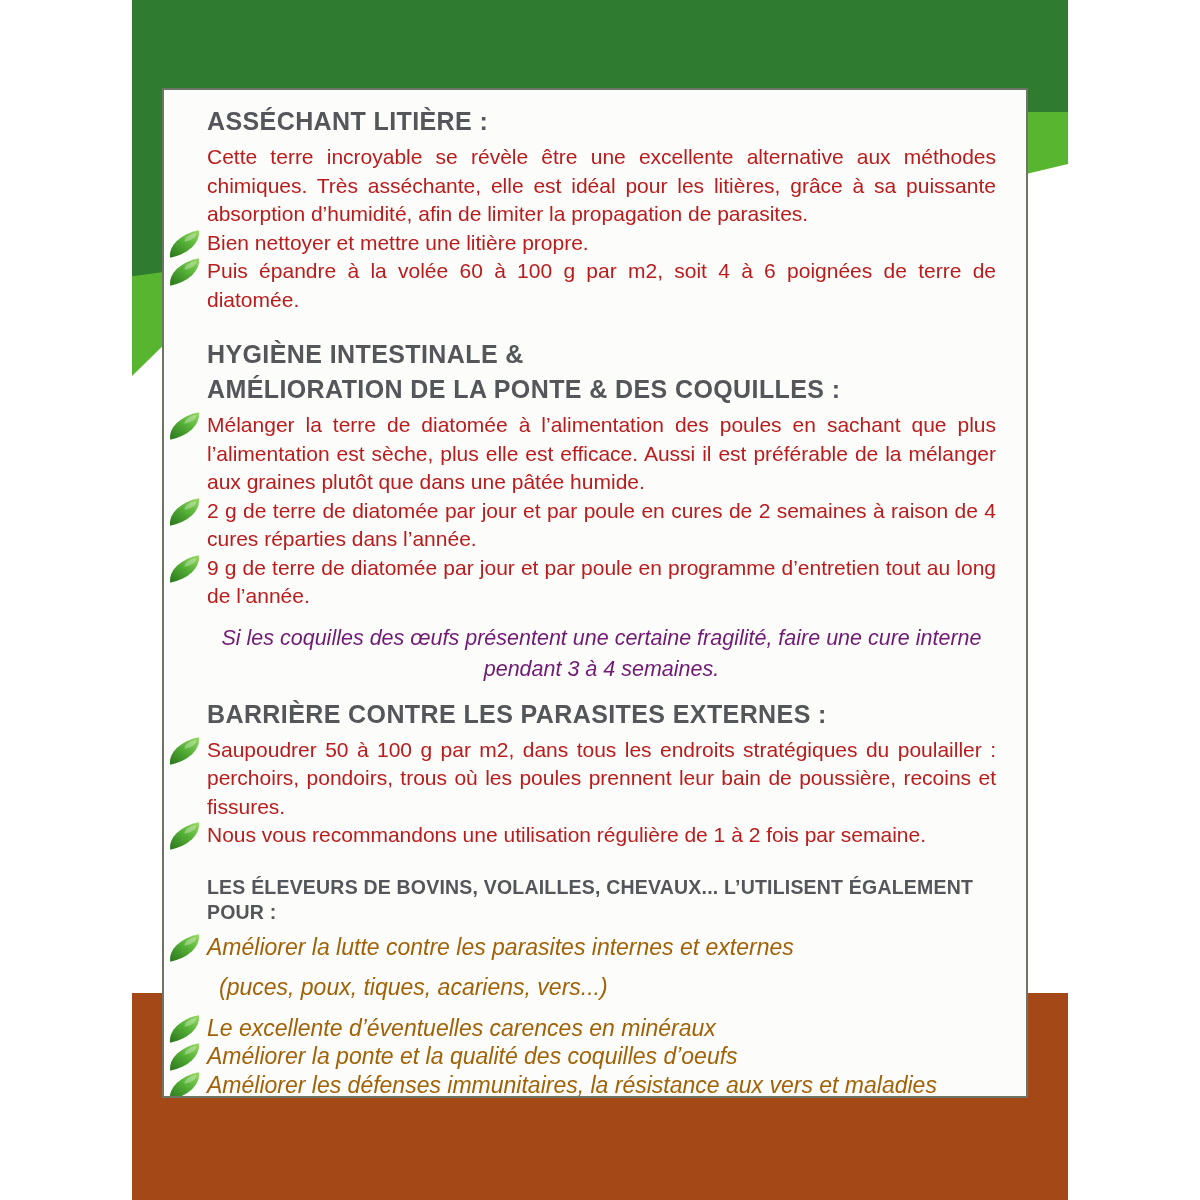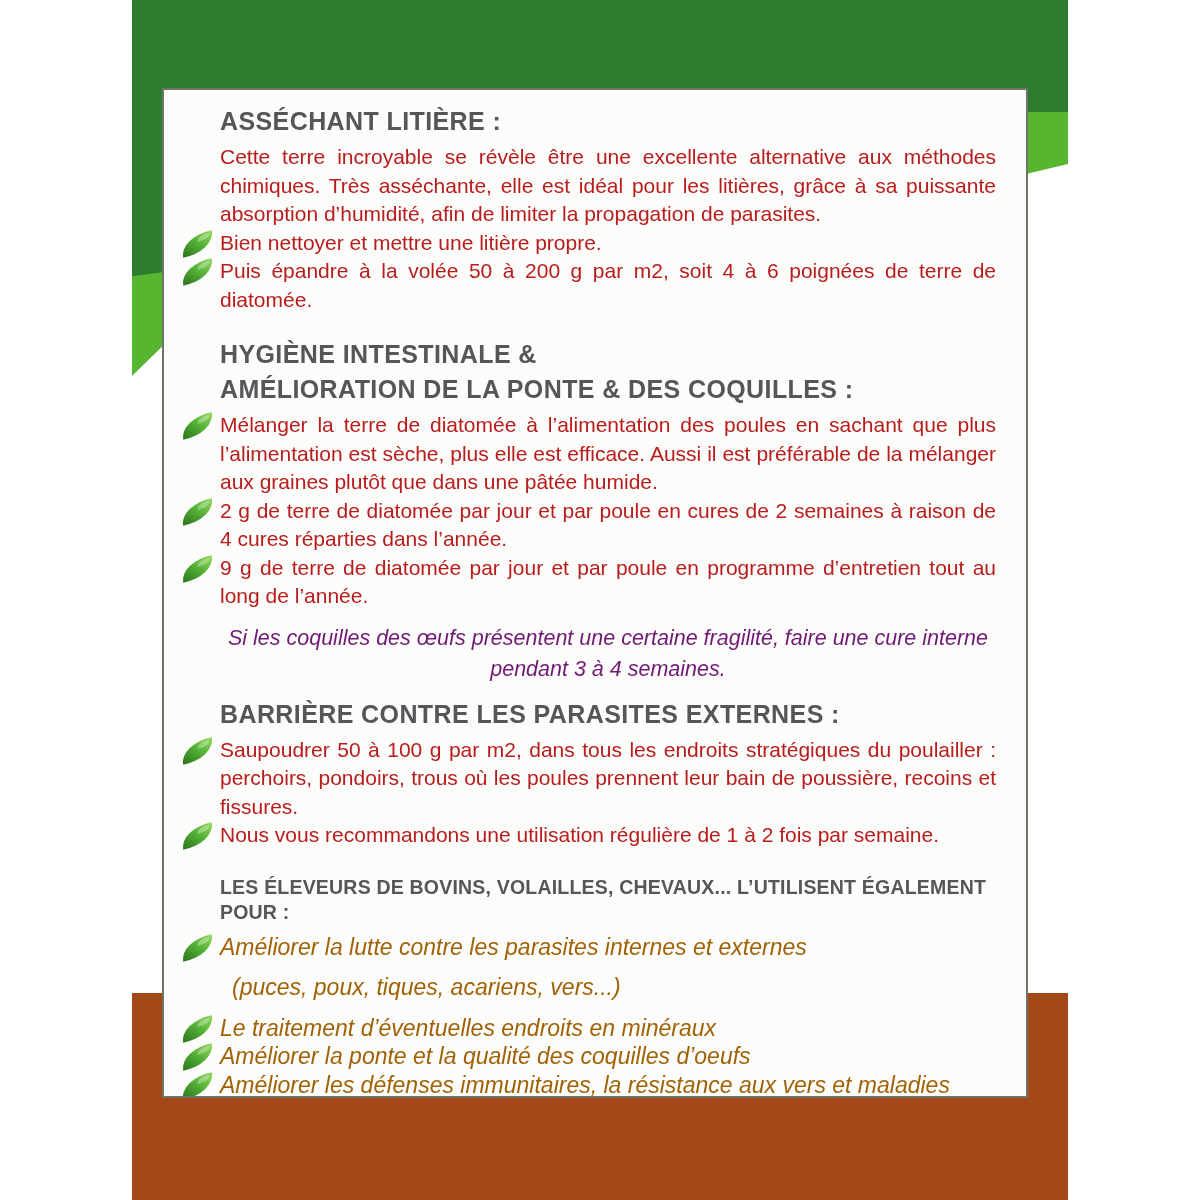--- a/index.html
+++ b/index.html
@@ -14,21 +14,21 @@
                  clip-path:polygon(0 0,100% 0,100% 84%,0 100%); }
   .stripe-dark { position:absolute; left:132px; top:0;     width:32px;  height:280px; background:#2f7c31; }
   .stripe-light{ position:absolute; left:132px; top:272px; width:32px;  height:104px; background:#57b52f;
                  clip-path:polygon(0 4%,100% 0,100% 70%,0 100%); }
   .band-bottom { position:absolute; left:132px; top:993px; width:936px; height:207px; background:#a54818; }
 
   
   .card {
     position:absolute; left:162px; top:88px; width:866px; height:1010px;
     background:#fcfcfa; border:2px solid #6e7566; box-sizing:border-box;
-    padding:16px 30px 0 56px; overflow:hidden;
+    padding:16px 30px 0 43px; overflow:hidden;
   }
 
   .h-main  { font-size:25px; font-weight:bold; color:#54565a; letter-spacing:.4px;
              margin:0 0 6px 0; line-height:31px; }
   .h-sub   { font-size:19.5px; font-weight:bold; color:#55565a; letter-spacing:.2px;
              margin:20px 0 8px 0; line-height:25px; }
   .body-text { font-size:21px; line-height:28.5px; color:#b91c1c; margin:0; }
   .just    { text-align:justify; }
   .sec-gap { margin-bottom:25px; }
 
@@ -64,21 +64,21 @@
 
     <section class="sec-gap">
       <h2 class="h-main">ASSÉCHANT LITIÈRE :</h2>
       <p class="body-text just">Cette terre incroyable se révèle être une excellente alternative aux méthodes chimiques. Très asséchante, elle est idéal pour les litières, grâce à sa puissante absorption d’humidité, afin de limiter la propagation de parasites.</p>
       <div class="bullet">
         <span class="leaf"></span>
         <p class="body-text">Bien nettoyer et mettre une litière propre.</p>
       </div>
       <div class="bullet">
         <span class="leaf"></span>
-        <p class="body-text just">Puis épandre à la volée 50 à 200 g par m2, soit 4 à 6 poignées de terre de diatomée.</p>
+        <p class="body-text just">Puis épandre à la volée 60 à 100 g par m2, soit 4 à 6 poignées de terre de diatomée.</p>
       </div>
     </section>
 
     <section>
       <h2 class="h-main" style="margin-bottom:4px;">HYGIÈNE INTESTINALE &amp;</h2>
       <h2 class="h-main">AMÉLIORATION DE LA PONTE &amp; DES COQUILLES :</h2>
       <div class="bullet">
         <span class="leaf"></span>
         <p class="body-text just">Mélanger la terre de diatomée à l’alimentation des poules en sachant que plus l’alimentation est sèche, plus elle est efficace. Aussi il est préférable de la mélanger aux graines plutôt que dans une pâtée humide.</p>
       </div>
@@ -107,21 +107,21 @@
 
     <section>
       <h3 class="h-sub">LES ÉLEVEURS DE BOVINS, VOLAILLES, CHEVAUX... L’UTILISENT ÉGALEMENT POUR :</h3>
       <div class="bullet">
         <span class="leaf"></span>
         <p class="green-item">Améliorer la lutte contre les parasites internes et externes</p>
       </div>
       <p class="green-item cont">(puces, poux, tiques, acariens, vers...)</p>
       <div class="bullet">
         <span class="leaf"></span>
-        <p class="green-item">Le traitement d’éventuelles endroits en minéraux</p>
+        <p class="green-item">Le excellente d’éventuelles carences en minéraux</p>
       </div>
       <div class="bullet">
         <span class="leaf"></span>
         <p class="green-item">Améliorer la ponte et la qualité des coquilles d’oeufs</p>
       </div>
       <div class="bullet">
         <span class="leaf"></span>
         <p class="green-item">Améliorer les défenses immunitaires, la résistance aux vers et maladies virales</p>
       </div>
     </section>

